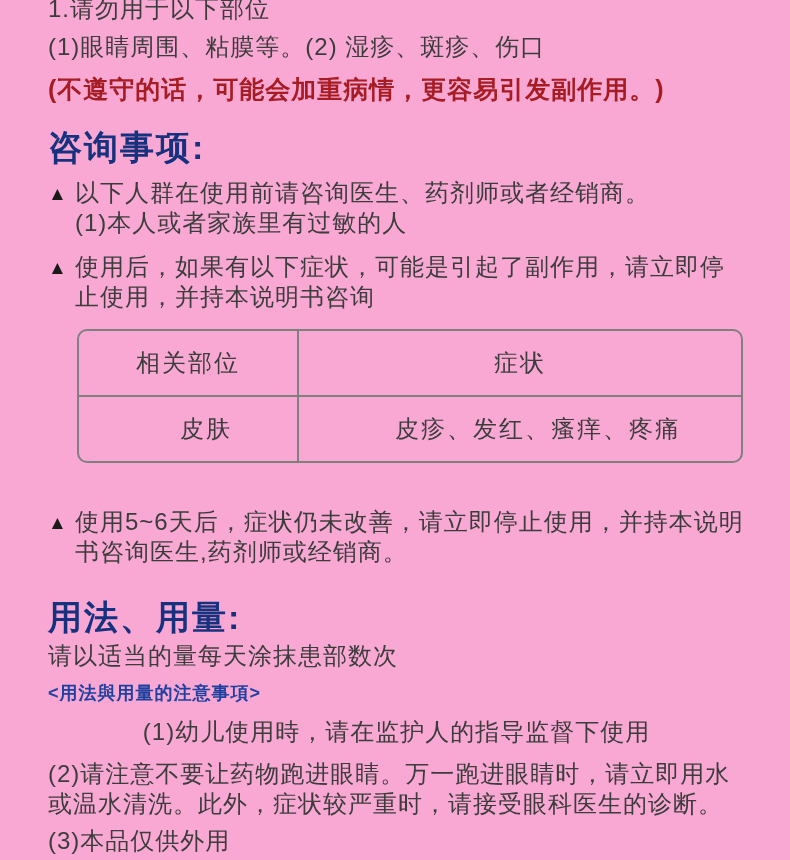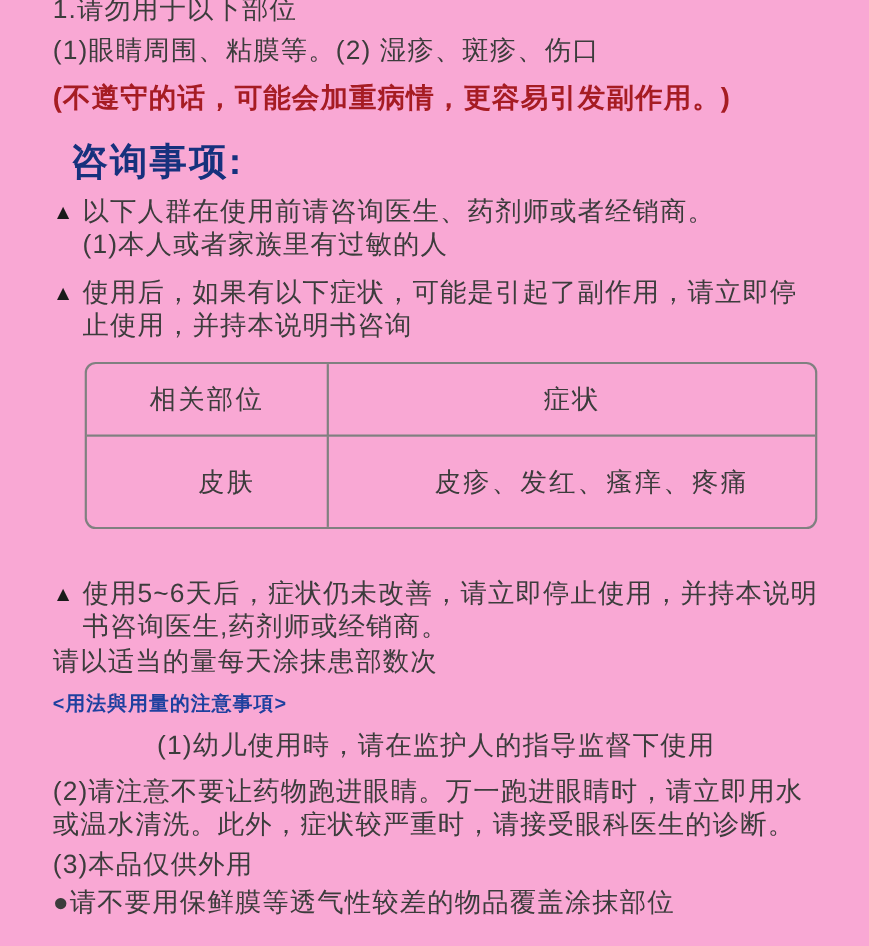--- a/index.html
+++ b/index.html
@@ -35,21 +35,20 @@
     color: #a61c23;
     letter-spacing: 1px;
   }
   .section-heading {
     margin-top: 20px;
     font-size: 34px;
     line-height: 44px;
     font-weight: 800;
     color: #16317d;
     letter-spacing: 2px;
-    margin-left: 16px;
   }
   .section-heading.usage-h { margin-top: 28px; }
   .bullet {
     position: relative;
     padding-left: 27px;
     font-size: 24px;
     line-height: 30px;
     color: #3c3c3c;
     letter-spacing: 1px;
   }
@@ -80,21 +79,21 @@
   .info-table .td {
     display: table-cell;
     text-align: center;
     vertical-align: middle;
     font-size: 24px;
     color: #3c3c3c;
     letter-spacing: 2px;
   }
   .info-table .col-part { width: 218px; border-right: 2px solid #808080; }
   .info-table .head .td { height: 64px; border-bottom: 2px solid #808080; }
-  .info-table .row .td { height: 82px; padding-left: 36px; }
+  .info-table .row .td { height: 64px; padding-left: 36px; }
   .usage-intro { margin-top: 2px; }
   .notes-heading {
     margin-top: 7px;
     font-size: 18px;
     line-height: 30px;
     font-weight: 600;
     color: #1e409f;
     letter-spacing: 1px;
   }
   .note { letter-spacing: 1px; }
@@ -135,20 +134,21 @@
         <div class="td col-part">皮肤</div>
         <div class="td">皮疹、发红、瘙痒、疼痛</div>
       </div>
     </div>
 
     <div class="bullet b3">
       <span class="tri">▲</span>
       <span>使用5~6天后，症状仍未改善，请立即停止使用，并持本说明书咨询医生,药剂师或经销商。</span>
     </div>
 
+    <div class="section-heading usage-h">用法、用量:</div>
     <div class="body-line usage-intro">请以适当的量每天涂抹患部数次</div>
     <div class="notes-heading">&lt;用法與用量的注意事項&gt;</div>
 
     <div class="body-line note n1">(1)幼儿使用時，请在监护人的指导监督下使用</div>
     <div class="body-line note n2">(2)请注意不要让药物跑进眼睛。万一跑进眼睛时，请立即用水或温水清洗。此外，症状较严重时，请接受眼科医生的诊断。</div>
     <div class="body-line note n3">(3)本品仅供外用</div>
     <div class="body-line note n4">●请不要用保鲜膜等透气性较差的物品覆盖涂抹部位</div>
 
   </div>
 </div>

